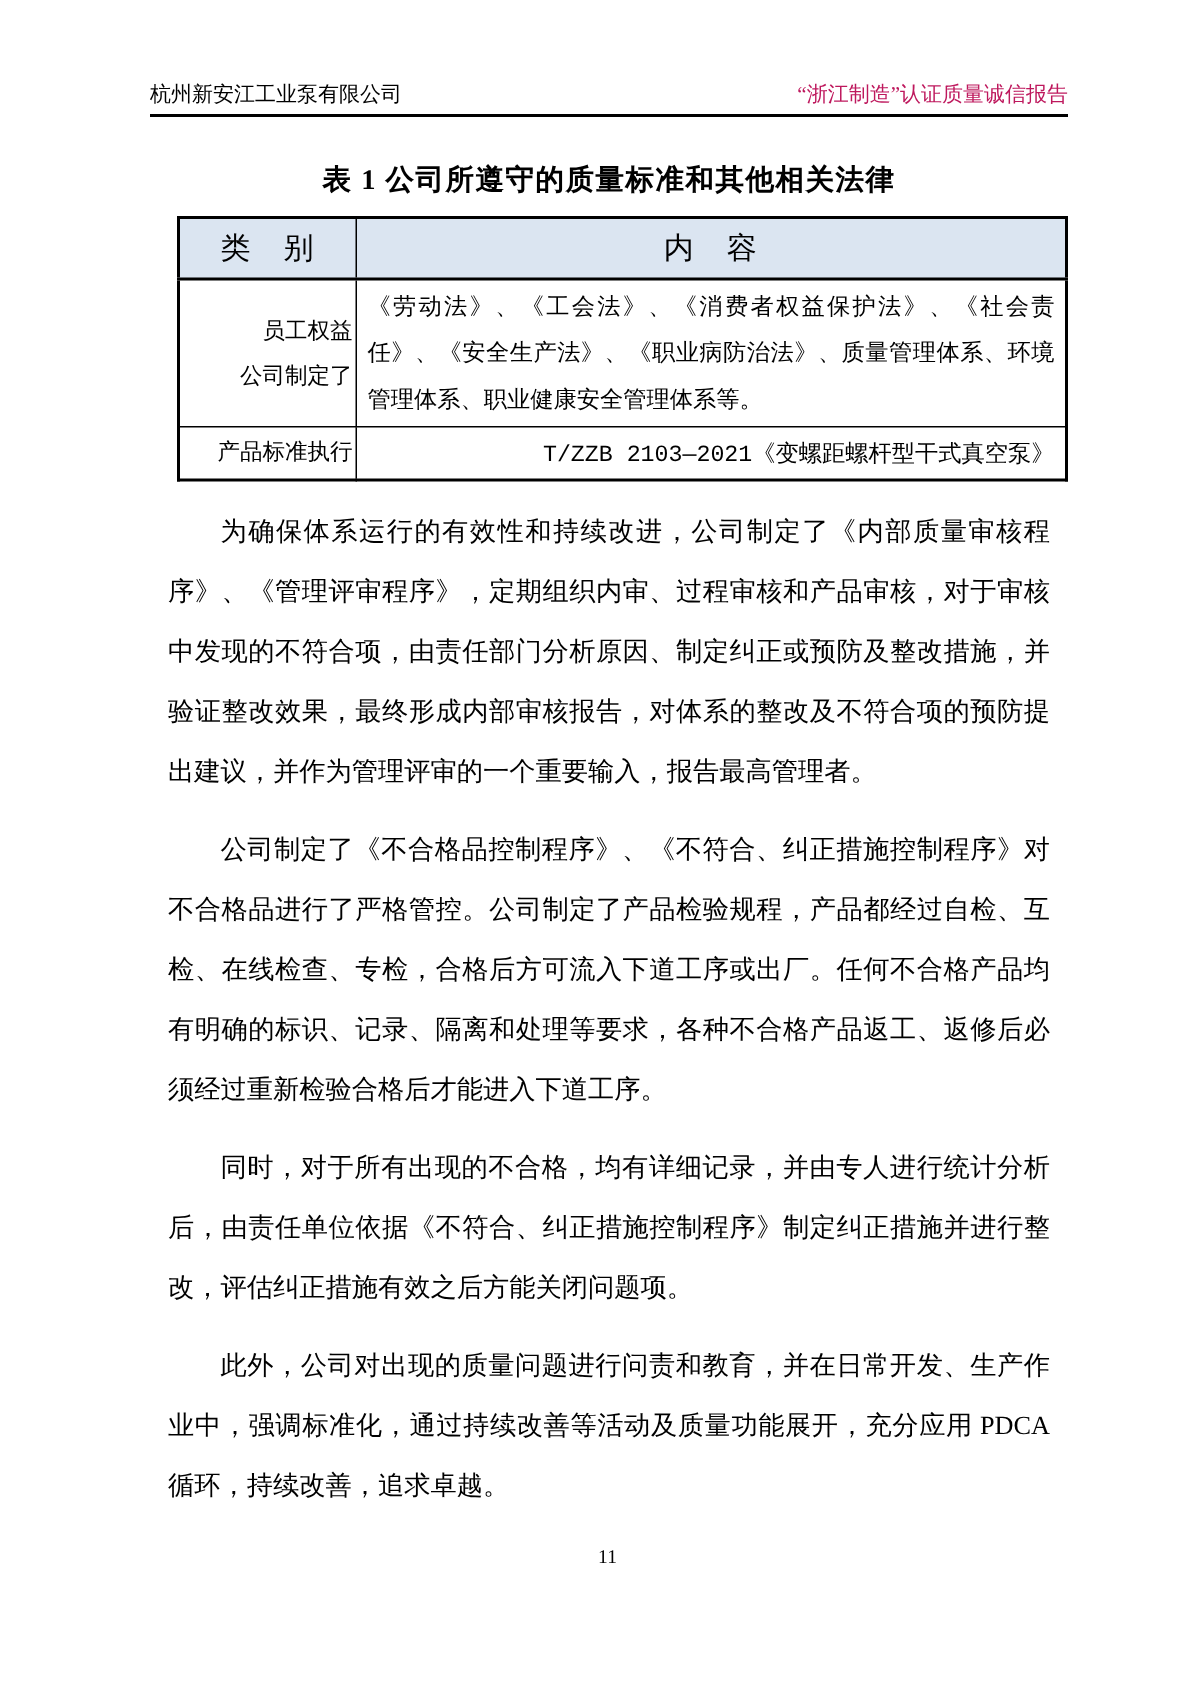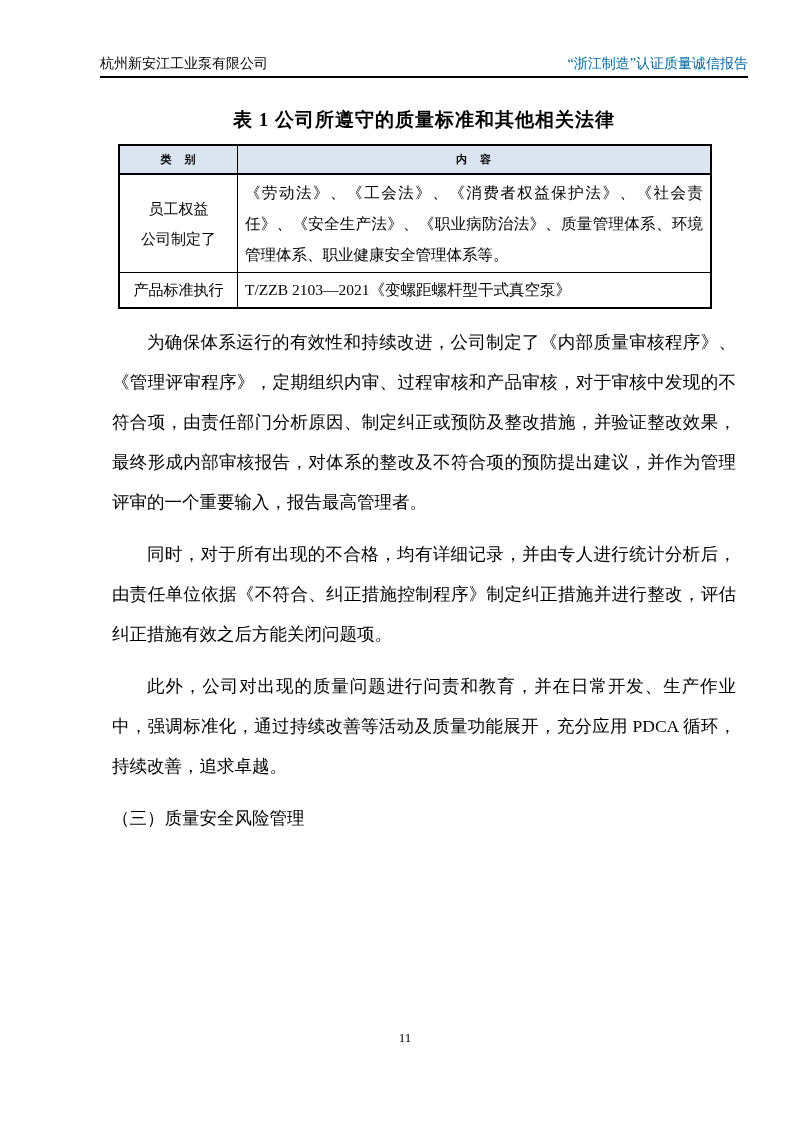--- a/index.html
+++ b/index.html
@@ -2,21 +2,21 @@
 <html><head>
 <meta charset="utf-8">
 <style>
   html,body{margin:0;padding:0;background:#fff;}
   body{
     width:800px;height:1131px;position:relative;
     font-family:"Liberation Serif","DejaVu Serif",serif;
     color:#000;-webkit-font-smoothing:antialiased;
   }
   .page{position:absolute;inset:0;overflow:hidden;}
-  .content{padding:55px 52px 0 100px;}
+  .content{padding:55px 88px 0 100px;}
 
   
   .doc-header{
     display:flex;justify-content:space-between;align-items:flex-end;
     border-bottom:2px solid #000;padding-bottom:3px;
     font-size:14px;line-height:18px;
   }
   .hdr-right{color:#c00000;}
 
   
@@ -26,30 +26,30 @@
   }
 
   
   table.std{
     border-collapse:collapse;table-layout:fixed;
     width:594px;margin-left:18px;
     border:2px solid #000;
   }
   table.std th{
     background:#dbe5f1;border:1.5px solid #000;border-bottom:2px solid #000;
-    font-weight:bold;font-size:11px;padding:6px 0;letter-spacing:1px;
+    font-weight:normal;font-size:20px;padding:6px 0;letter-spacing:1px;
   }
   table.std td{border:1.5px solid #000;vertical-align:middle;}
-  td.cat{width:117px;text-align:center;font-size:15px;line-height:30px;padding:2px 2px;}
+  td.cat{width:117px;text-align:right;font-size:15px;line-height:30px;padding:2px 2px;}
   td.cell-content{
     font-size:15.5px;line-height:31px;padding:2px 7px;
     text-align:justify;text-justify:inter-ideograph;
   }
   tr.row2 td{height:30px;}
-  td.cell-std{font-size:15.5px;padding:2px 7px;text-align:left;}
+  td.cell-std{font-size:15.5px;padding:2px 7px;text-align:right;font-family:Liberation Mono, monospace;}
 
   
   .body-text{
     margin-top:13px;font-size:17.5px;line-height:40px;
     text-align:justify;text-justify:inter-ideograph;
   }
   .body-text p{margin:12px;text-indent:2em;}
   p.section-heading{text-indent:0;text-align:left;}
 
   
@@ -59,21 +59,21 @@
   }
 </style>
 </head>
 <body>
 
 <div class="page">
   <div class="content">
 
     <header class="doc-header">
       <span class="hdr-left">杭州新安江工业泵有限公司</span>
-      <span class="hdr-right" style="color: #0369a1;">“浙江制造”认证质量诚信报告</span>
+      <span class="hdr-right" style="color: #be185d;">“浙江制造”认证质量诚信报告</span>
     </header>
 
     <h1 class="table-title">表 1 公司所遵守的质量标准和其他相关法律</h1>
 
     <table class="std">
       <thead>
         <tr>
           <th style="width: 117px; background: rgb(219, 229, 241);">类　别</th>
           <th style="background: rgb(219, 229, 241);">内　容</th>
         </tr>
@@ -88,23 +88,23 @@
         </tr>
         <tr class="row2">
           <td class="cat">产品标准执行</td>
           <td class="cell-std">T/ZZB 2103—2021《变螺距螺杆型干式真空泵》</td>
         </tr>
       </tbody>
     </table>
 
     <div class="body-text">
       <p>为确保体系运行的有效性和持续改进，公司制定了《内部质量审核程序》、《管理评审程序》，定期组织内审、过程审核和产品审核，对于审核中发现的不符合项，由责任部门分析原因、制定纠正或预防及整改措施，并验证整改效果，最终形成内部审核报告，对体系的整改及不符合项的预防提出建议，并作为管理评审的一个重要输入，报告最高管理者。</p>
+      <p>公司制定了《不合格品控制程序》、《不符合、纠正措施控制程序》对不合格品进行了严格管控。公司制定了产品检验规程，产品都经过自检、互检、在线检查、专检，合格后方可流入下道工序或出厂。任何不合格产品均有明确的标识、记录、隔离和处理等要求，各种不合格产品返工、返修后必须经过重新检验合格后才能进入下道工序。</p>
       <p>同时，对于所有出现的不合格，均有详细记录，并由专人进行统计分析后，由责任单位依据《不符合、纠正措施控制程序》制定纠正措施并进行整改，评估纠正措施有效之后方能关闭问题项。</p>
       <p>此外，公司对出现的质量问题进行问责和教育，并在日常开发、生产作业中，强调标准化，通过持续改善等活动及质量功能展开，充分应用 PDCA 循环，持续改善，追求卓越。</p>
-      <p class="section-heading">（三）质量安全风险管理</p>
     </div>
 
   </div>
 
   <footer class="page-footer">
     <span>11</span>
   </footer>
 </div>
 
 </body></html>

